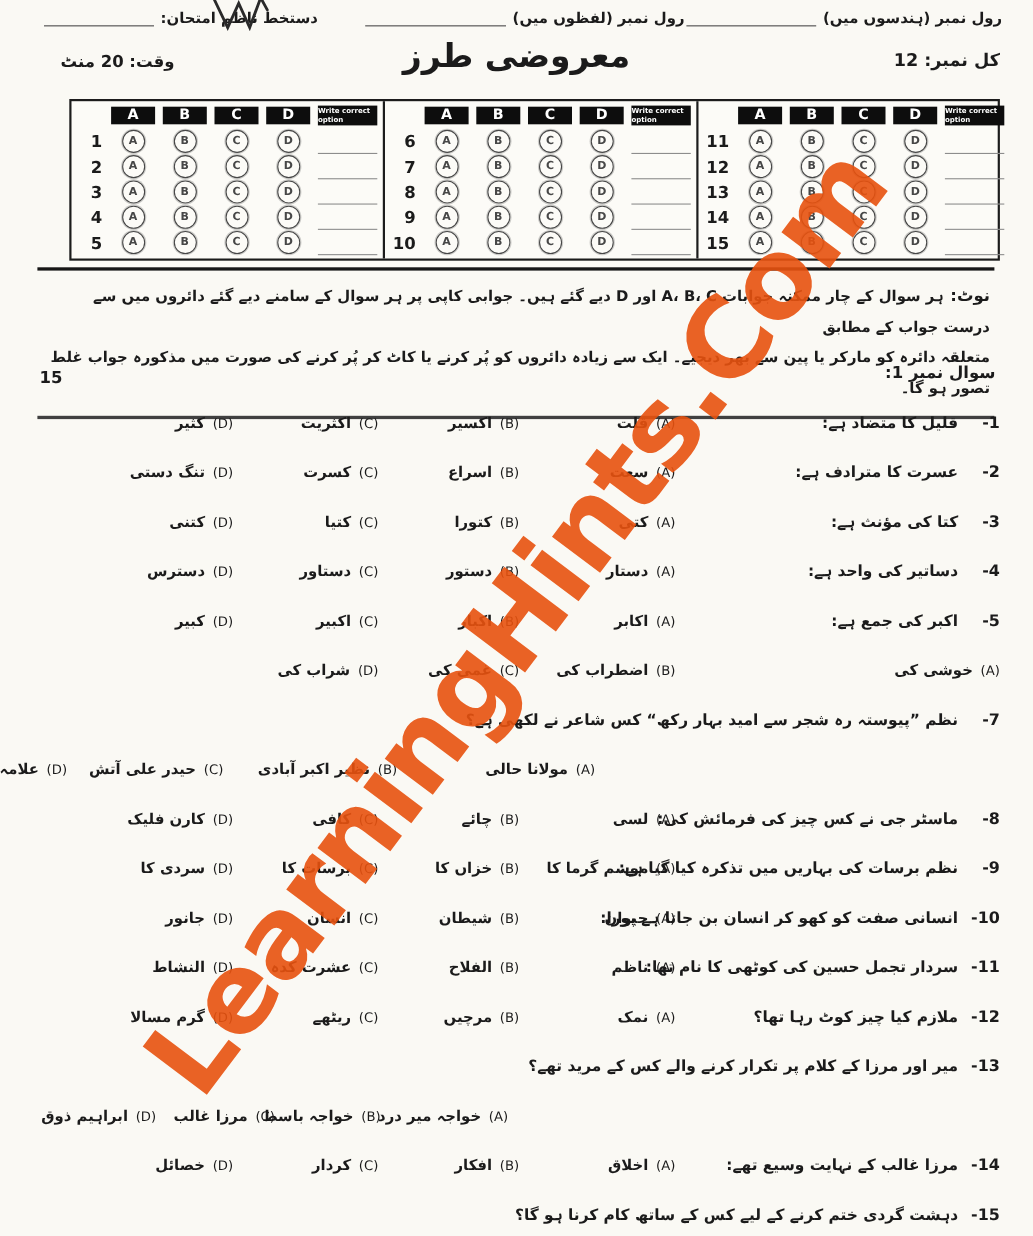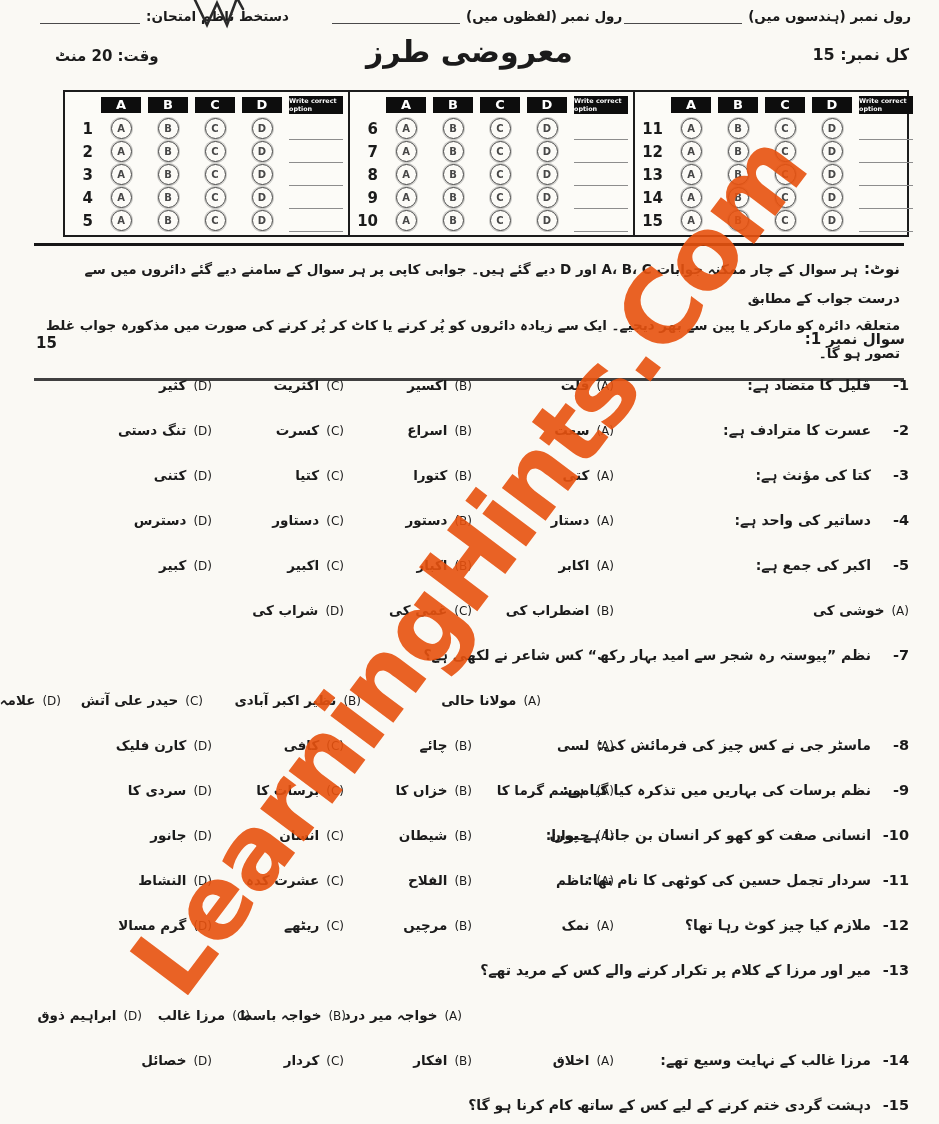--- a/index.html
+++ b/index.html
@@ -74,21 +74,21 @@
   <div class="hdr-item" id="roll-digits">
     <span class="hdr-label">رول نمبر (ہندسوں میں)</span><span class="uline"></span>
   </div>
   <div class="hdr-item" id="invig">
     <span class="hdr-label">دستخط ناظم امتحان:</span><span class="uline"></span>
   </div>
   <svg id="scribble" width="72" height="32">
     <path d="M5 3 L17 28 L27 6 L37 28 L47 1 L53 12" stroke="#2a2a2a" stroke-width="2.6" fill="none" stroke-linecap="round"></path>
   </svg>
 
-  <div id="total-marks">کل نمبر: 15</div>
+  <div id="total-marks">کل نمبر: 12</div>
   <div id="paper-title">معروضی طرز</div>
   <div id="time-allowed">وقت: 20 منٹ</div>
 
   <div class="sheet">
       <div class="panel">
         <div class="srow shead">
           <div class="numcell"></div>
           <div class="colhead">A</div>
           <div class="colhead">B</div>
           <div class="colhead">C</div>

